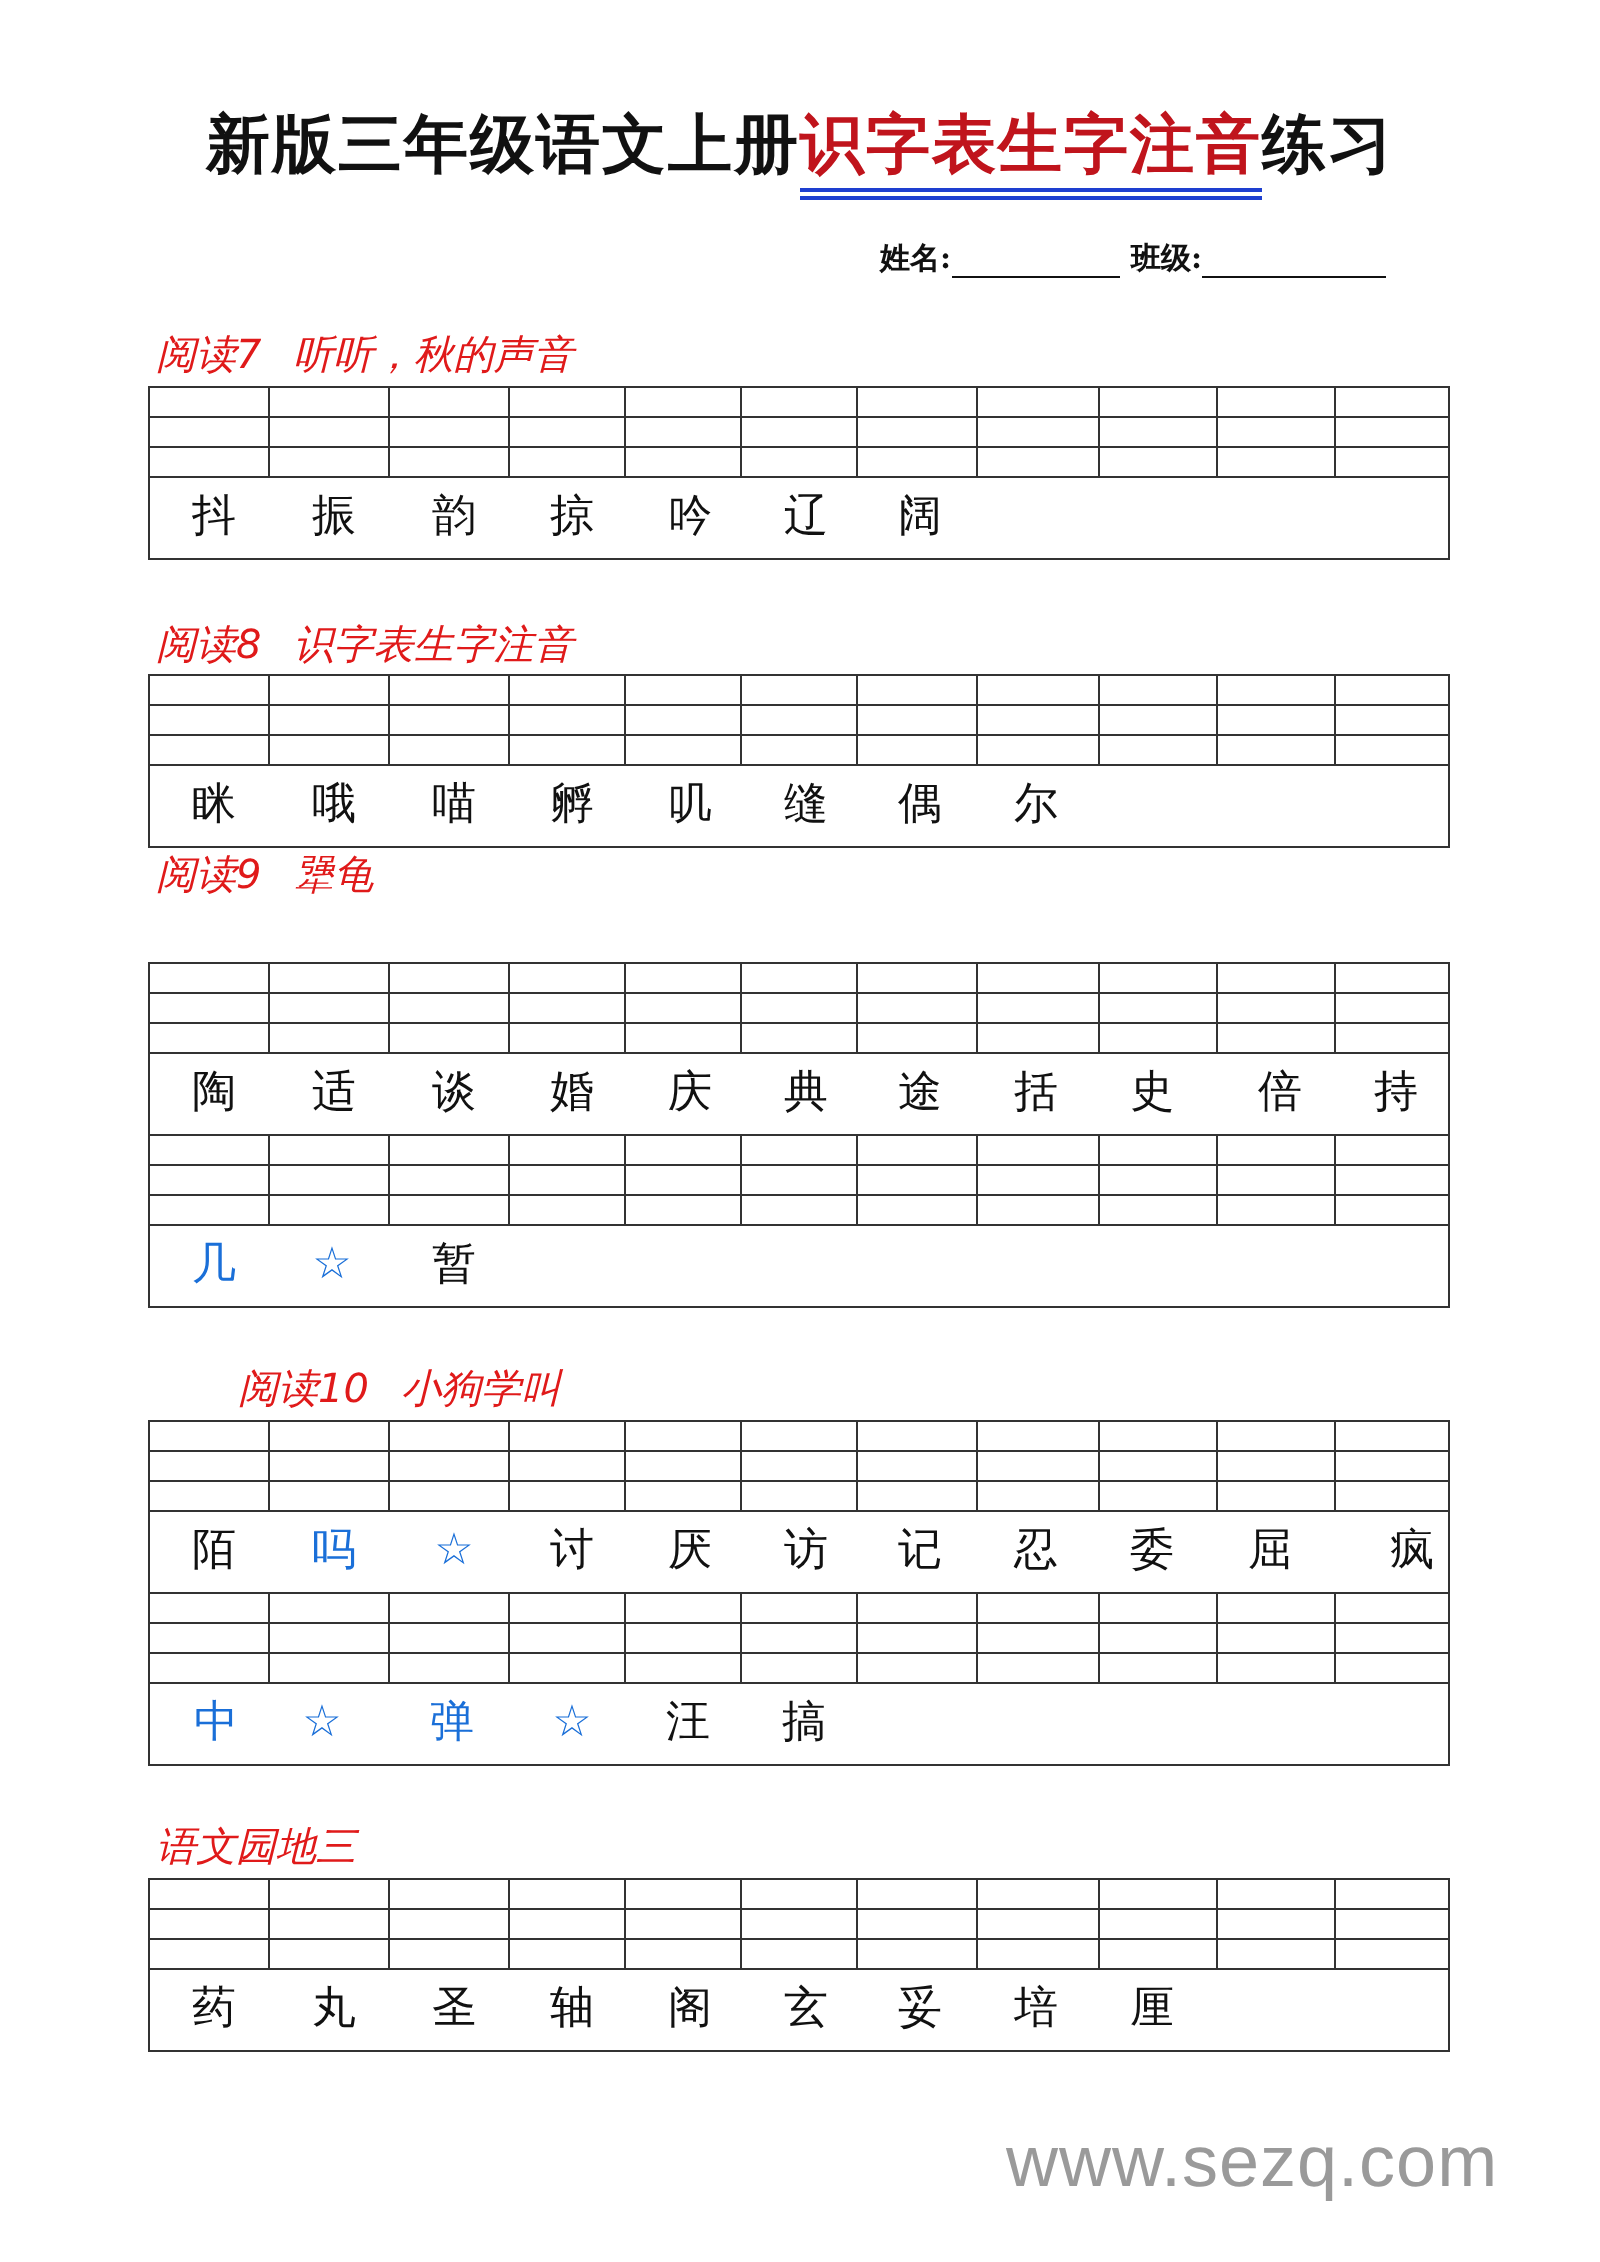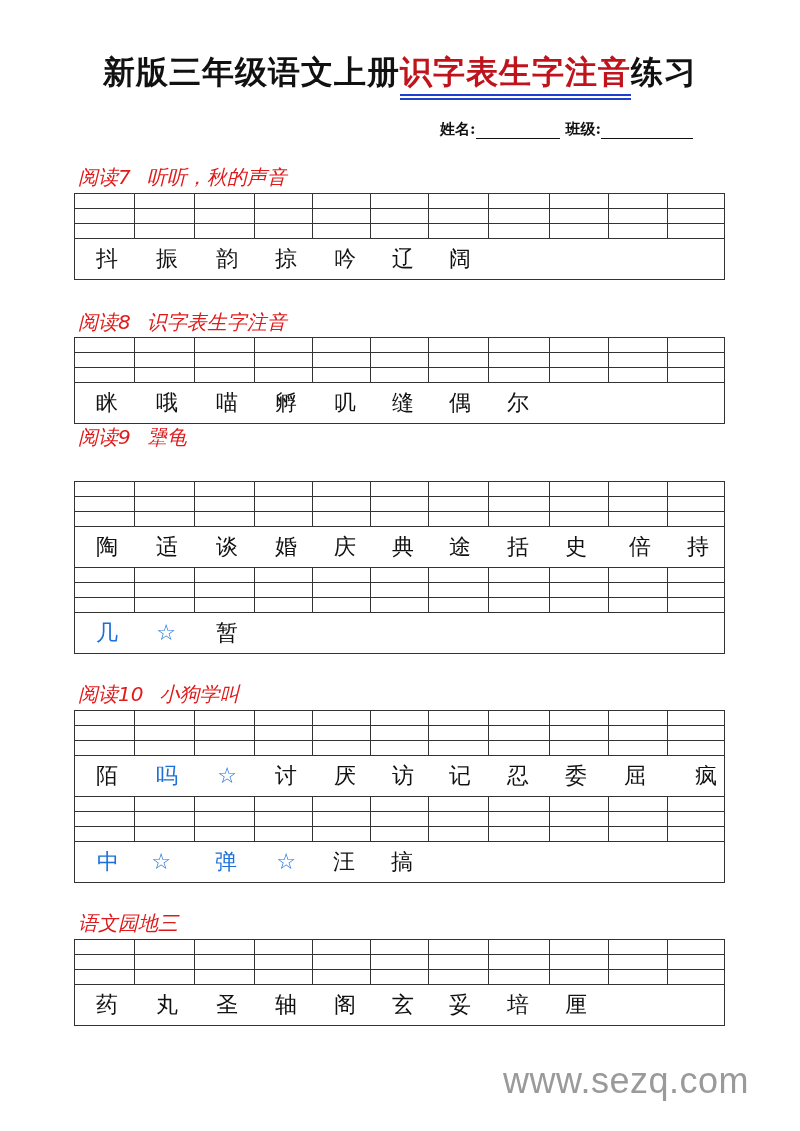--- a/index.html
+++ b/index.html
@@ -230,21 +230,21 @@
       <div></div>
       <div></div>
   </div>
   <div class="chars last">
     <span class="ch blue" style="left:17px;">几</span>
     <span class="ch blue" style="left:76px;">☆</span>
     <span class="ch" style="left:137px;">暂</span>
   </div>
 </div>
 
-<div class="section-title" style="top:681px;">
+<div class="section-title" style="top:681px;margin-left:41px;">
   <span>阅读10</span><span class="gap"></span><span>小狗学叫</span>
 </div>
 <div class="block" style="top:710px;">
   <div class="pinyin">
     <div></div>
       <div></div>
       <div></div>
       <div></div>
       <div></div>
       <div></div>

